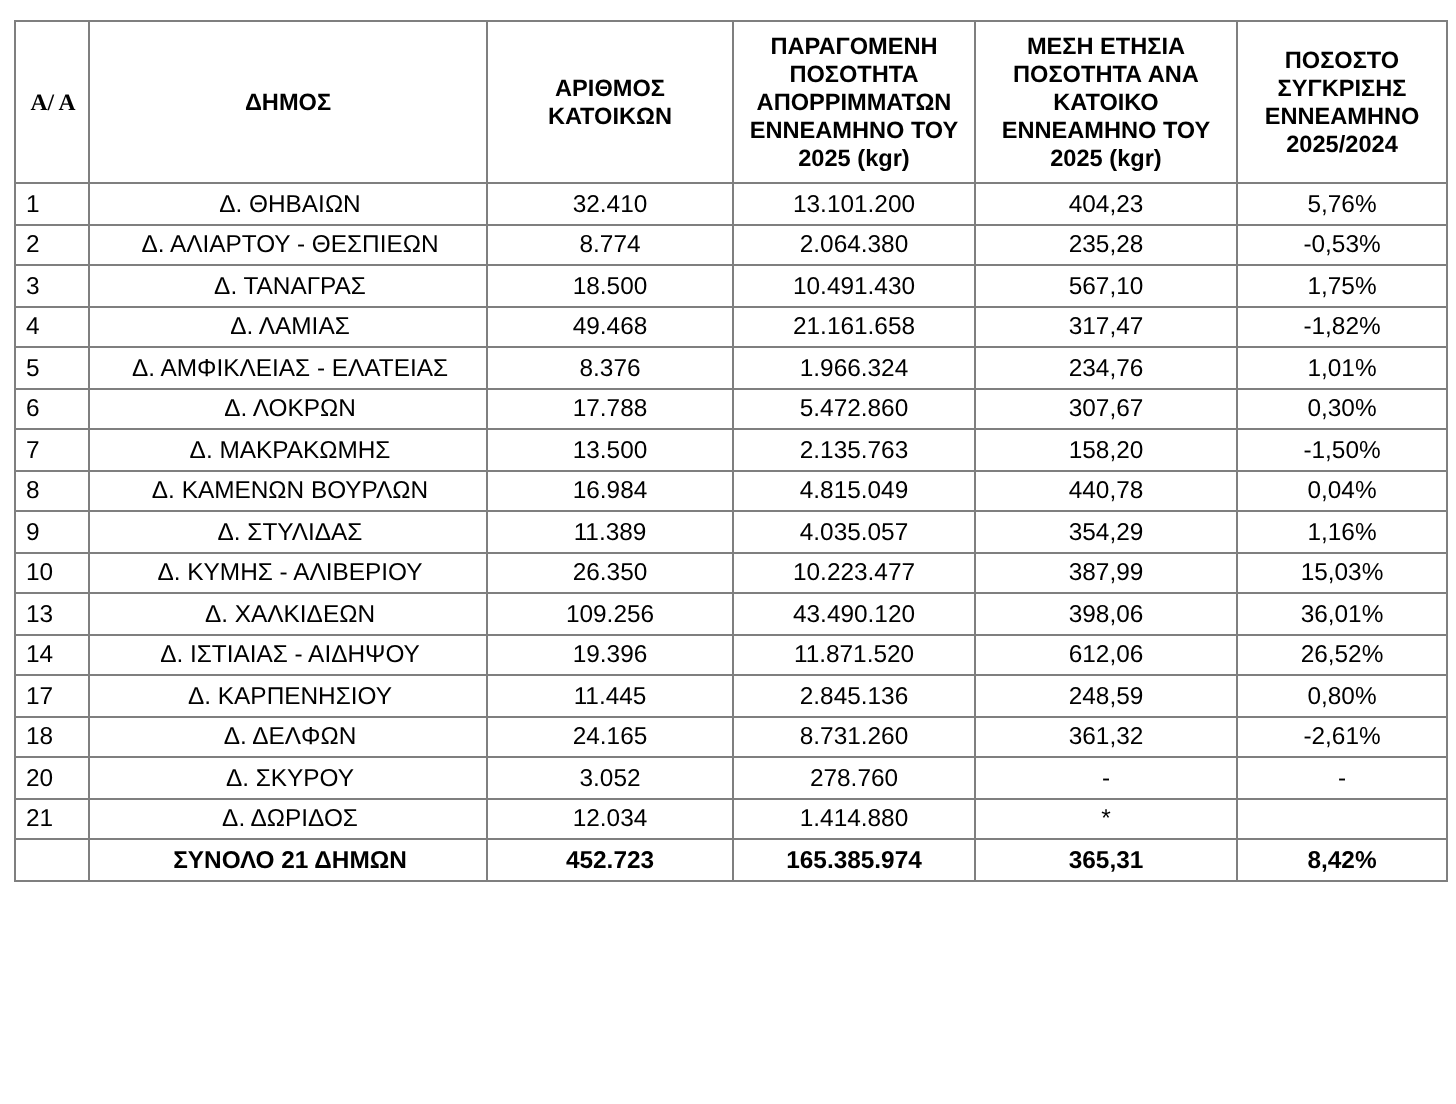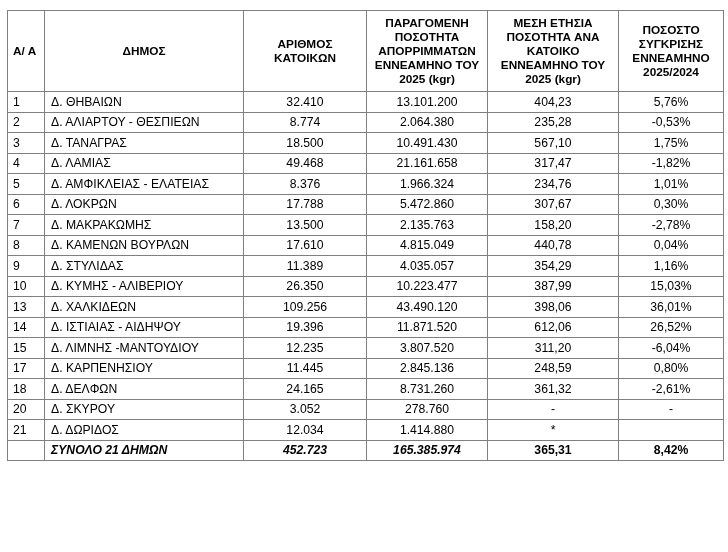--- a/index.html
+++ b/index.html
@@ -2,26 +2,26 @@
 <html><head>
 <meta charset="utf-8">
 <style>
   html, body { margin:0; padding:0; background:#ffffff; }
   body { width:728px; height:552px; overflow:hidden; font-family:"Liberation Sans", "DejaVu Sans", sans-serif; color:#000; }
   table { position:absolute; left:7px; top:10px; border-collapse:collapse; table-layout:fixed; width:716px; }
   col.c1 { width:37px; } col.c2 { width:199px; } col.c3 { width:123px; }
   col.c4 { width:121px; } col.c5 { width:131px; } col.c6 { width:105px; }
   th, td { border:1px solid #7f7f7f; font-size:12.2px; padding:0 4px; line-height:14.4px; white-space:nowrap; overflow:hidden; }
   thead th { font-weight:bold; height:80px; text-align:center; vertical-align:middle; white-space:normal; font-size:11.8px; line-height:14px; }
-  thead th.aa { text-align:left; padding-left:5px; }
+  thead th.aa { text-align:center; padding-left:5px;font-family:Liberation Serif, serif; }
   tbody td { height:19.5px; text-align:center; }
   tbody td.num { text-align:left; padding-left:5px; }
-  tbody td.name { text-align:left; padding-left:6px; }
+  tbody td.name { text-align:center; padding-left:6px; }
   tr.total td { font-weight:bold; }
-  tr.total td.it { font-style:italic; }
+  tr.total td.it { }
 </style>
 </head>
 <body>
 
 <table>
   <colgroup>
     <col class="c1">
       <col class="c2">
       <col class="c3">
       <col class="c4">
@@ -86,26 +86,26 @@
         <td>5.472.860</td>
         <td>307,67</td>
         <td>0,30%</td>
       </tr>
       <tr>
         <td class="num">7</td>
         <td class="name">Δ. ΜΑΚΡΑΚΩΜΗΣ</td>
         <td>13.500</td>
         <td>2.135.763</td>
         <td>158,20</td>
-        <td>-2,78%</td>
+        <td>-1,50%</td>
       </tr>
       <tr>
         <td class="num">8</td>
         <td class="name">Δ. ΚΑΜΕΝΩΝ ΒΟΥΡΛΩΝ</td>
-        <td>17.610</td>
+        <td>16.984</td>
         <td>4.815.049</td>
         <td>440,78</td>
         <td>0,04%</td>
       </tr>
       <tr>
         <td class="num">9</td>
         <td class="name">Δ. ΣΤΥΛΙΔΑΣ</td>
         <td>11.389</td>
         <td>4.035.057</td>
         <td>354,29</td>
@@ -127,28 +127,20 @@
         <td>398,06</td>
         <td>36,01%</td>
       </tr>
       <tr>
         <td class="num">14</td>
         <td class="name">Δ. ΙΣΤΙΑΙΑΣ - ΑΙΔΗΨΟΥ</td>
         <td>19.396</td>
         <td>11.871.520</td>
         <td>612,06</td>
         <td>26,52%</td>
-      </tr>
-      <tr>
-        <td class="num">15</td>
-        <td class="name">Δ. ΛΙΜΝΗΣ -ΜΑΝΤΟΥΔΙΟΥ</td>
-        <td>12.235</td>
-        <td>3.807.520</td>
-        <td>311,20</td>
-        <td>-6,04%</td>
       </tr>
       <tr>
         <td class="num">17</td>
         <td class="name">Δ. ΚΑΡΠΕΝΗΣΙΟΥ</td>
         <td>11.445</td>
         <td>2.845.136</td>
         <td>248,59</td>
         <td>0,80%</td>
       </tr>
       <tr>

